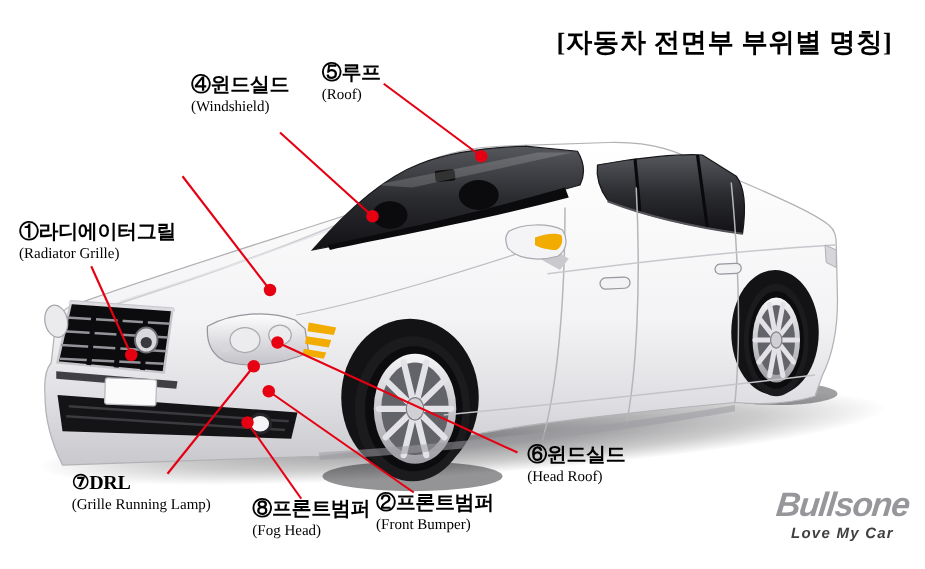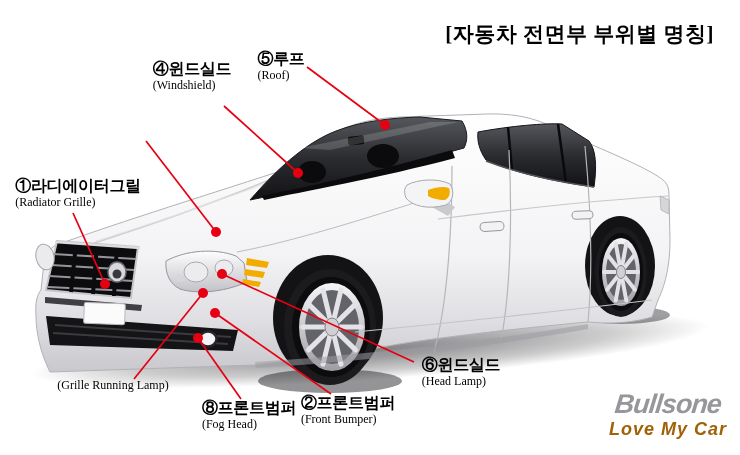--- a/index.html
+++ b/index.html
@@ -7,21 +7,21 @@
          font-family:"Liberation Serif","DejaVu Serif",serif;color:#000;}
   .car-svg,.lines-svg{position:absolute;left:0;top:0;width:740px;height:455px;}
   .title{position:absolute;top:20px;right:26px;font-weight:bold;font-size:21px;letter-spacing:0.5px;}
   .callout{position:absolute;transform:translateX(-50%);text-align:left;white-space:nowrap;line-height:1.1;}
   .callout-main{font-weight:bold;font-size:16px;letter-spacing:-0.3px;}
   .callout-sub{font-size:12px;margin-top:1px;}
   .logo{position:absolute;top:391px;right:13px;text-align:center;}
   .logo-brand{font-family:"Liberation Sans","DejaVu Sans",sans-serif;font-style:italic;font-weight:bold;
               font-size:27px;color:#97979b;letter-spacing:-1px;transform:skewX(-6deg);line-height:1;}
   .logo-tagline{font-family:"Liberation Sans","DejaVu Sans",sans-serif;font-style:italic;font-weight:bold;
-                font-size:18px;color:#a16207;letter-spacing:1px;margin-top:2px;line-height:1;text-align:center;}
+                font-size:12px;color:#404040;letter-spacing:1px;margin-top:2px;line-height:1;text-align:center;}
 </style>
 </head>
 <body>
 
 <div class="stage">
 
   <svg class="car-svg" viewBox="0 0 740 455">
     <defs>
       <linearGradient id="bodyG" x1="0" y1="0" x2="0" y2="1">
         <stop offset="0" stop-color="#ffffff"></stop>
@@ -225,36 +225,37 @@
     <div class="callout-sub">(Windshield)</div>
   </div>
 
 
   <div class="callout" style="left:78px;top:177px">
     <div class="callout-main"><span>①</span><span>라디에이터그릴</span></div>
     <div class="callout-sub">(Radiator Grille)</div>
   </div>
 
   <div class="callout" style="left:113px;top:378px">
+    <div class="callout-main"><span>⑦</span><span>DRL</span></div>
     <div class="callout-sub">(Grille Running Lamp)</div>
   </div>
 
   <div class="callout" style="left:249px;top:399px">
     <div class="callout-main"><span>⑧</span><span>프론트범퍼</span></div>
     <div class="callout-sub">(Fog Head)</div>
   </div>
 
   <div class="callout" style="left:348px;top:394px">
     <div class="callout-main"><span>②</span><span>프론트범퍼</span></div>
     <div class="callout-sub">(Front Bumper)</div>
   </div>
 
   <div class="callout" style="left:461px;top:356px">
     <div class="callout-main"><span>⑥</span><span>윈드실드</span></div>
-    <div class="callout-sub">(Head Lamp)</div>
+    <div class="callout-sub">(Head Roof)</div>
   </div>
 
   <div class="logo">
     <div class="logo-brand">Bullsone</div>
     <div class="logo-tagline">Love My Car</div>
   </div>
 
 </div>
 
 </body></html>

